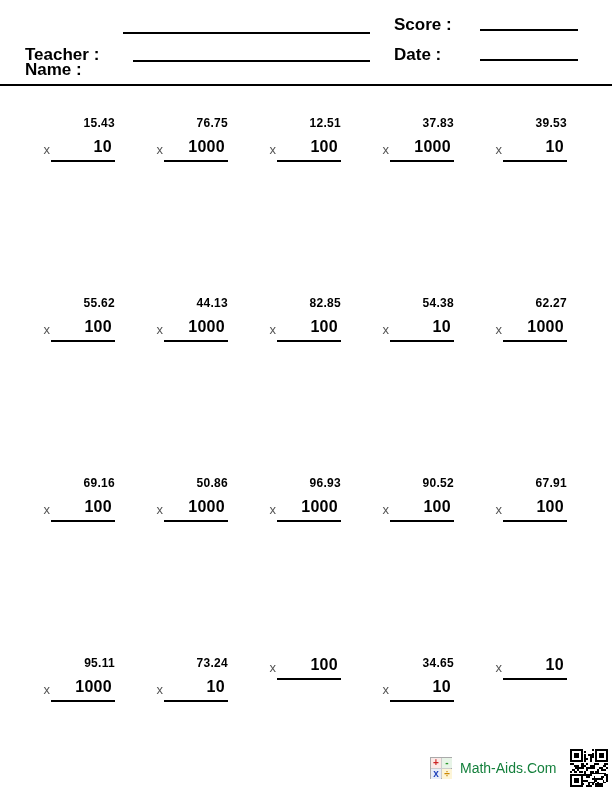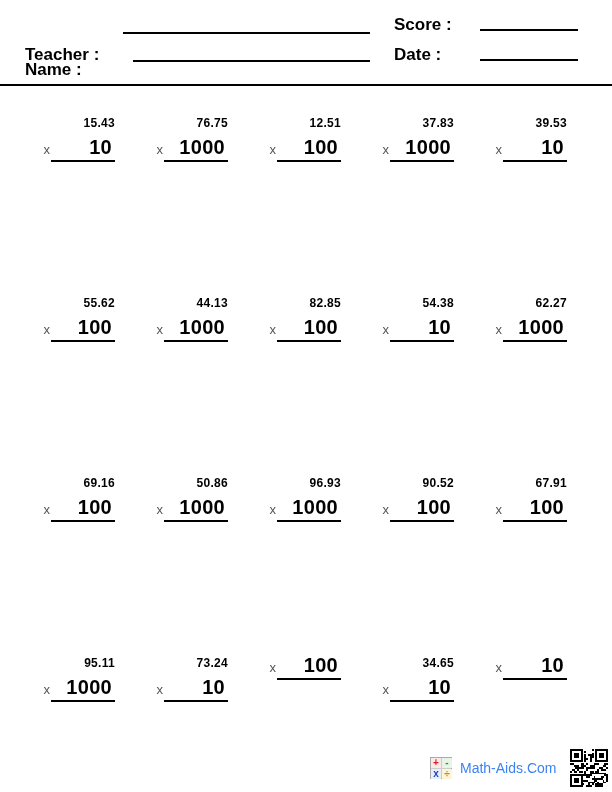--- a/index.html
+++ b/index.html
@@ -50,21 +50,21 @@
     font-size:13px; color:#555;
     padding-bottom:5px; margin-right:1px;
     font-weight:normal;
   }
   .mult-line {
     display:inline-block;
     width:64px;
     text-align:right;
     border-bottom:2px solid #000;
     padding-bottom:2px; padding-right:3px;
-    font-size:20px; font-weight:bold; line-height:22px;
+    font-size:16px; font-weight:bold; line-height:22px;
     letter-spacing:0.3px;
   }
 
   
   .footer-brand {
     position:absolute; left:430px; top:757px;
     display:flex; align-items:center;
     text-decoration:none;
   }
   .math-logo {
@@ -81,21 +81,21 @@
     font-size:10px; font-weight:bold; line-height:10px;
     font-family:"Liberation Sans", sans-serif;
   }
   .tile-plus   { background:#fbe9e7; color:#cc2222; }
   .tile-minus  { background:#e7f4e7; color:#2a992a; }
   .tile-times  { background:#e7edf9; color:#2244bb; }
   .tile-divide { background:#fdf5d7; color:#cc8800; }
   .brand-text {
     margin-left:8px;
     font-size:14px;
-    color:#3b82f6;
+    color:#15803d;
   }
   .qr {
     position:absolute; left:570px; top:749px;
     width:38px; height:38px;
   }
   .qr svg { width:100%; height:100%; shape-rendering:crispEdges; }
 </style>
 </head>
 <body>
 

